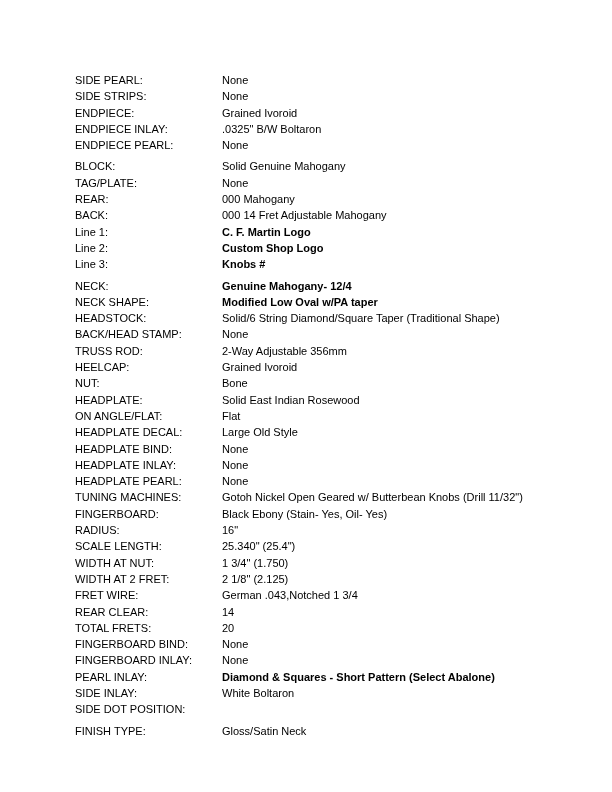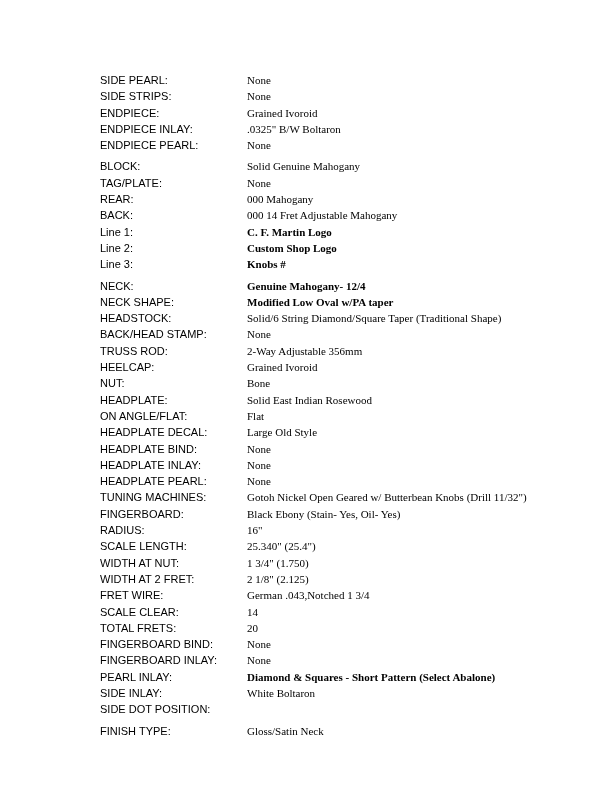--- a/index.html
+++ b/index.html
@@ -14,42 +14,40 @@
       background: #ffffff;
       overflow: hidden;
       font-family: "Liberation Sans", sans-serif;
       color: #000000;
     }
     .content {
       position: absolute;
       left: 75px;
       top: 72px;
       right: 10px;
-      margin-left: 25px;
     }
     .group {
       margin-bottom: 5px;
     }
     .group:last-child {
       margin-bottom: 0;
     }
     .row {
       display: flex;
       align-items: baseline;
       font-size: 11px;
       line-height: 16.3px;
     }
     .label {
       width: 147px;
       flex-shrink: 0;
       white-space: nowrap;
     }
     .value {
       white-space: nowrap;
-      font-family: Liberation Serif, serif;
     }
     .value.bold {
       font-weight: bold;
     }
   </style>
 </head>
 <body>
 
 <div class="page">
   <div class="content">
@@ -180,21 +178,21 @@
         </div>
         <div class="row">
           <span class="label">WIDTH AT 2 FRET:</span>
           <span class="value">2 1/8" (2.125)</span>
         </div>
         <div class="row">
           <span class="label">FRET WIRE:</span>
           <span class="value">German .043,Notched 1 3/4</span>
         </div>
         <div class="row">
-          <span class="label">SCALE CLEAR:</span>
+          <span class="label">REAR CLEAR:</span>
           <span class="value">14</span>
         </div>
         <div class="row">
           <span class="label">TOTAL FRETS:</span>
           <span class="value">20</span>
         </div>
         <div class="row">
           <span class="label">FINGERBOARD BIND:</span>
           <span class="value">None</span>
         </div>

